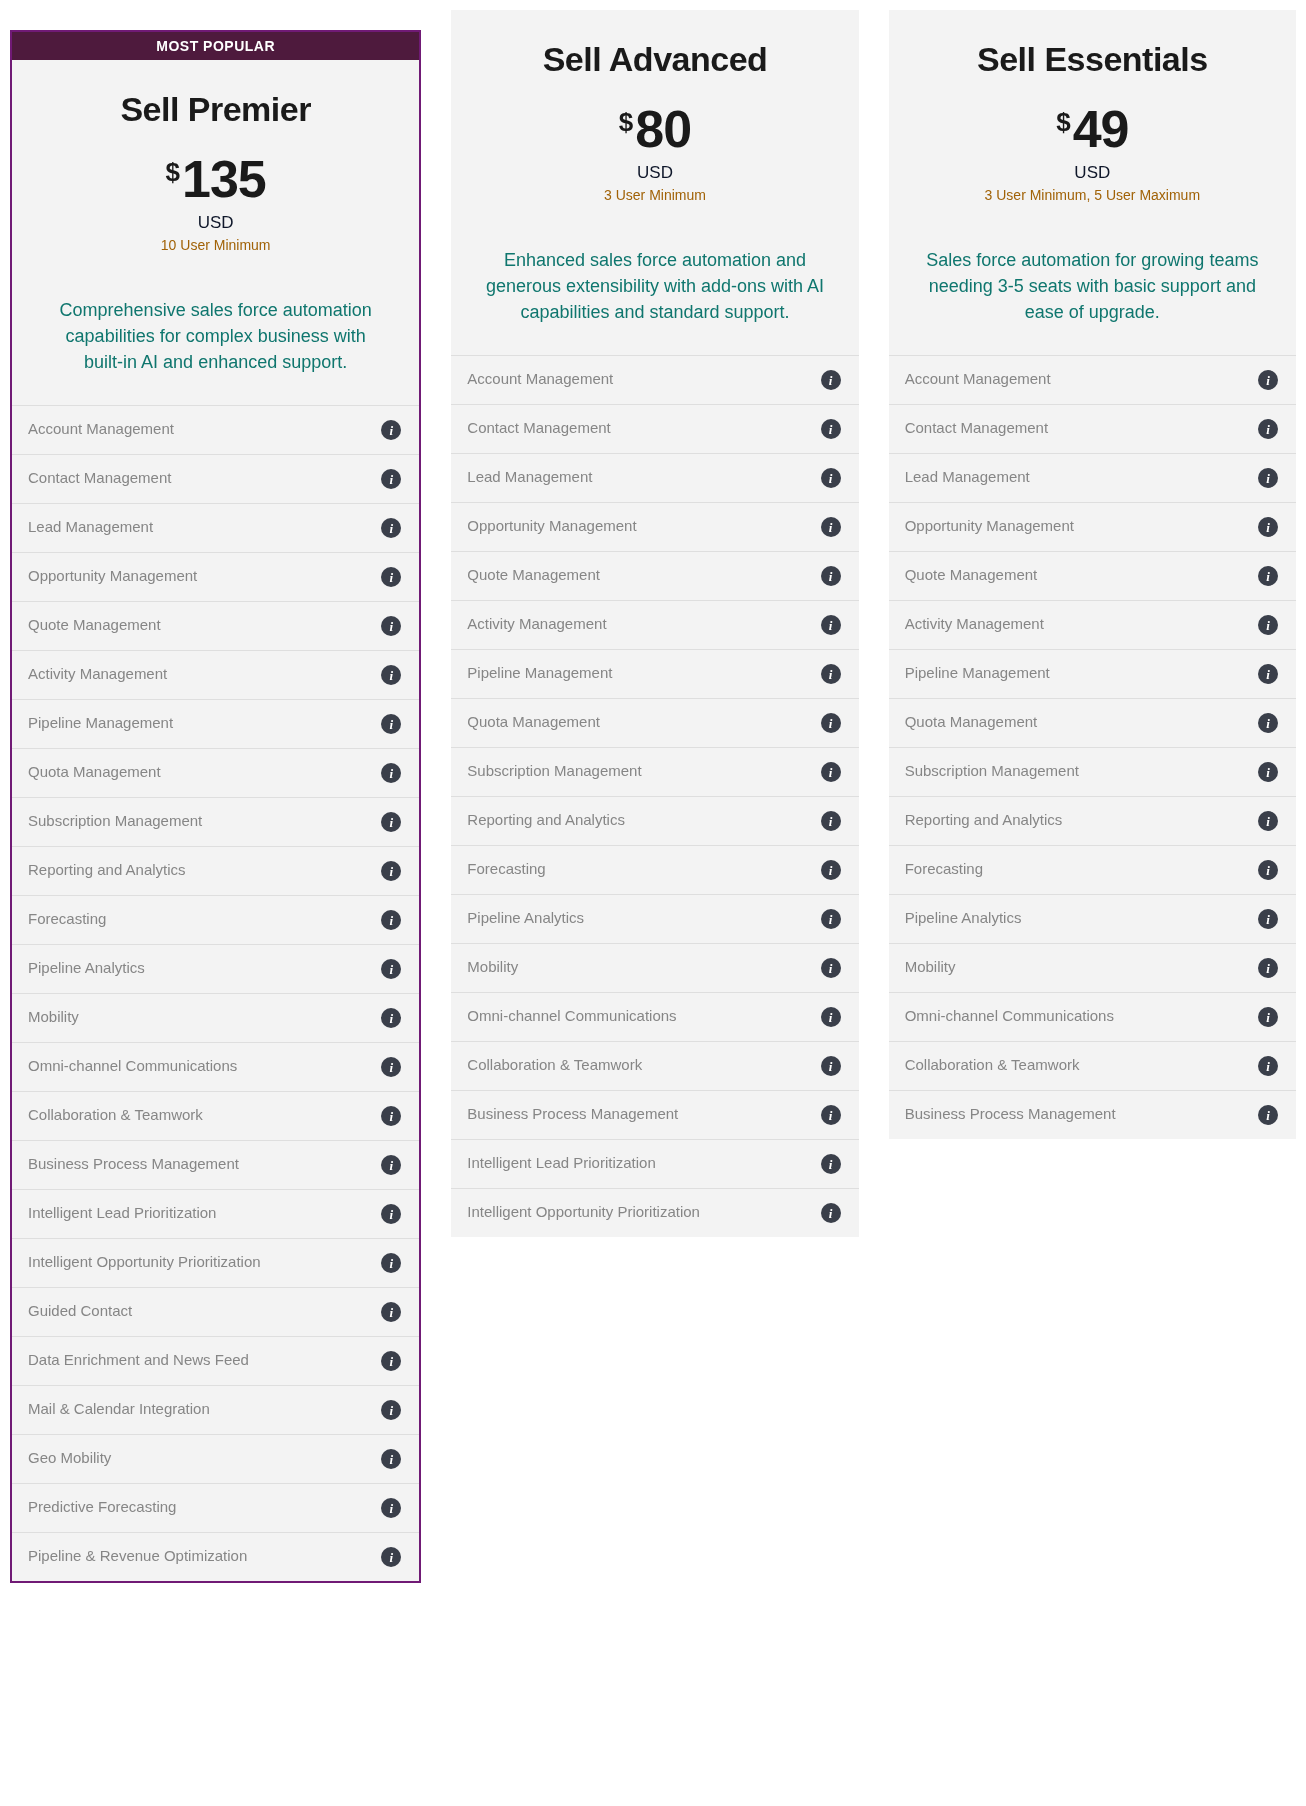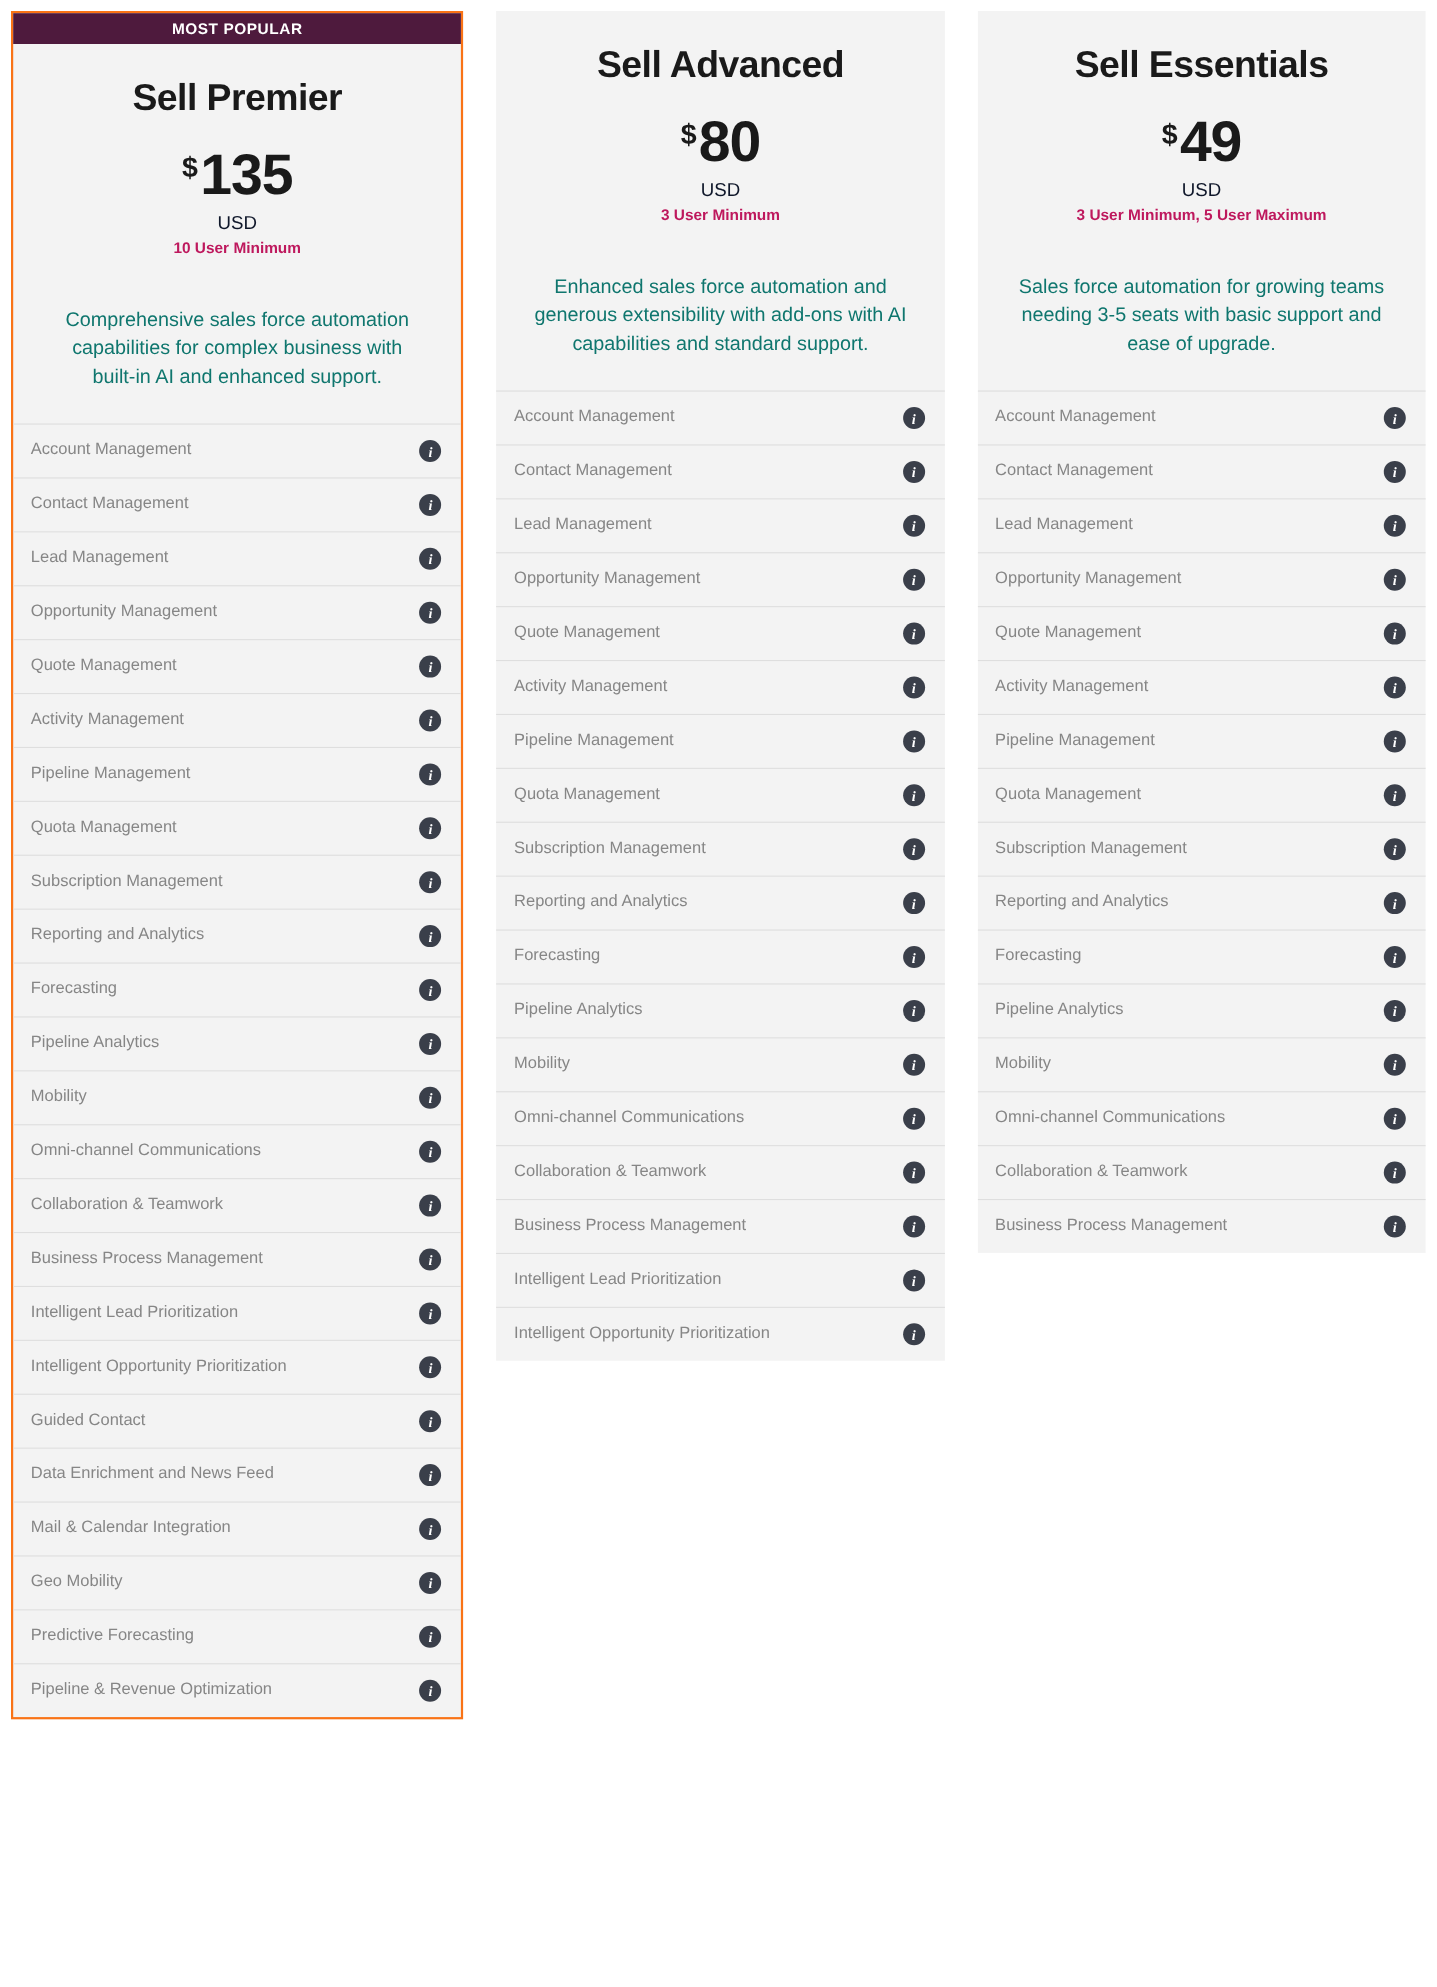--- a/index.html
+++ b/index.html
@@ -15,21 +15,22 @@
     align-items: flex-start;
   }
   .plan-card {
     flex: 1;
     background: #f3f3f3;
     display: flex;
     flex-direction: column;
     position: relative;
   }
   .plan-card.popular {
-    border: 2px solid #f97316;
+    border: 2px solid #701a75;
+    margin-top: 20px;
   }
   .badge {
     background: #4e1a3d;
     color: #ffffff;
     text-align: center;
     font-size: 14px;
     font-weight: 700;
     letter-spacing: 0.5px;
     padding: 6px 0;
   }
@@ -64,23 +65,23 @@
     font-weight: 800;
     line-height: 1;
     letter-spacing: -1px;
   }
   .plan-currency {
     color: #0f172a;
     font-size: 17px;
     margin-bottom: 4px;
   }
   .plan-users {
-    color: #be185d;
+    color: #a16207;
     font-size: 14px;
-    font-weight: 700;
+    font-weight: 400;
   }
   .plan-desc {
     color: #0f766e;
     font-size: 18px;
     line-height: 1.45;
     padding: 24px 34px 30px 34px;
     text-align: center;
   }
   .feature-list {
     list-style: none;

